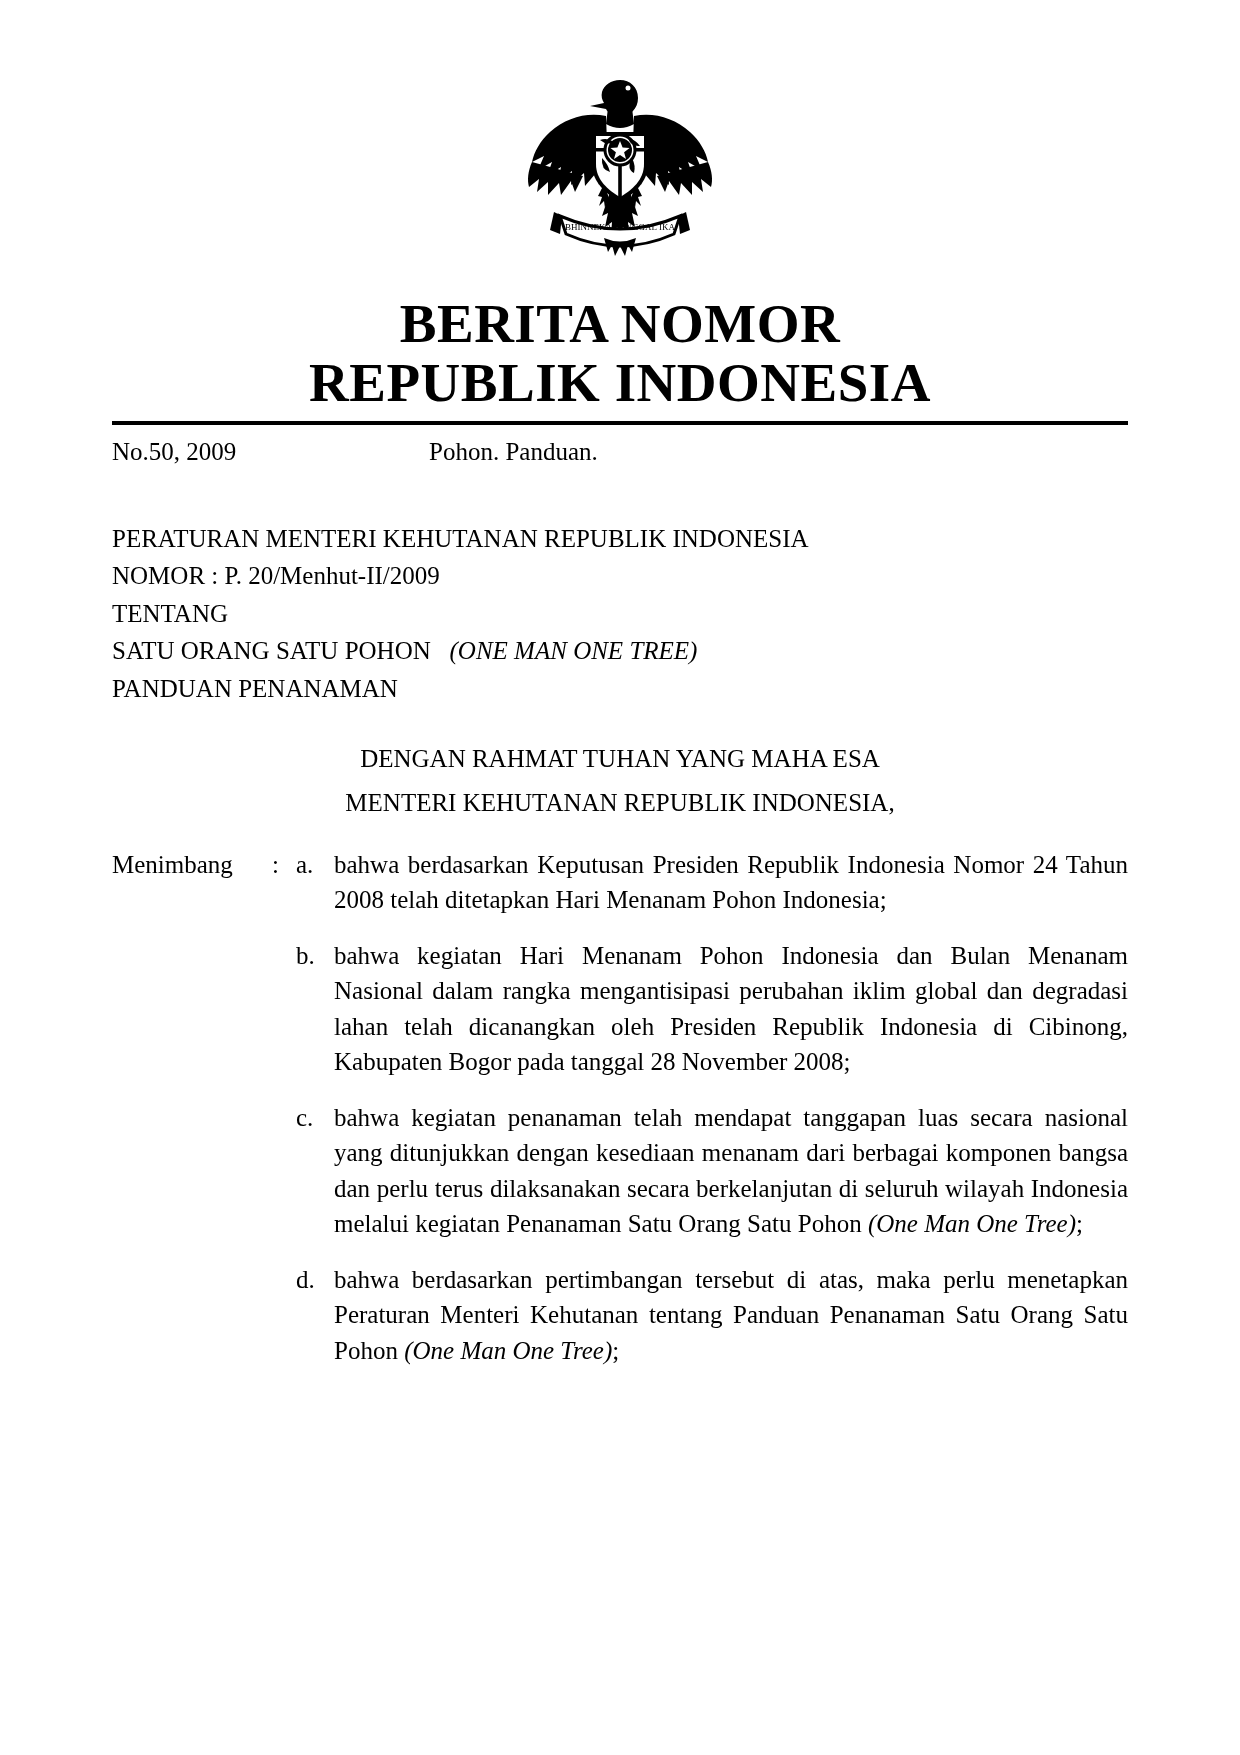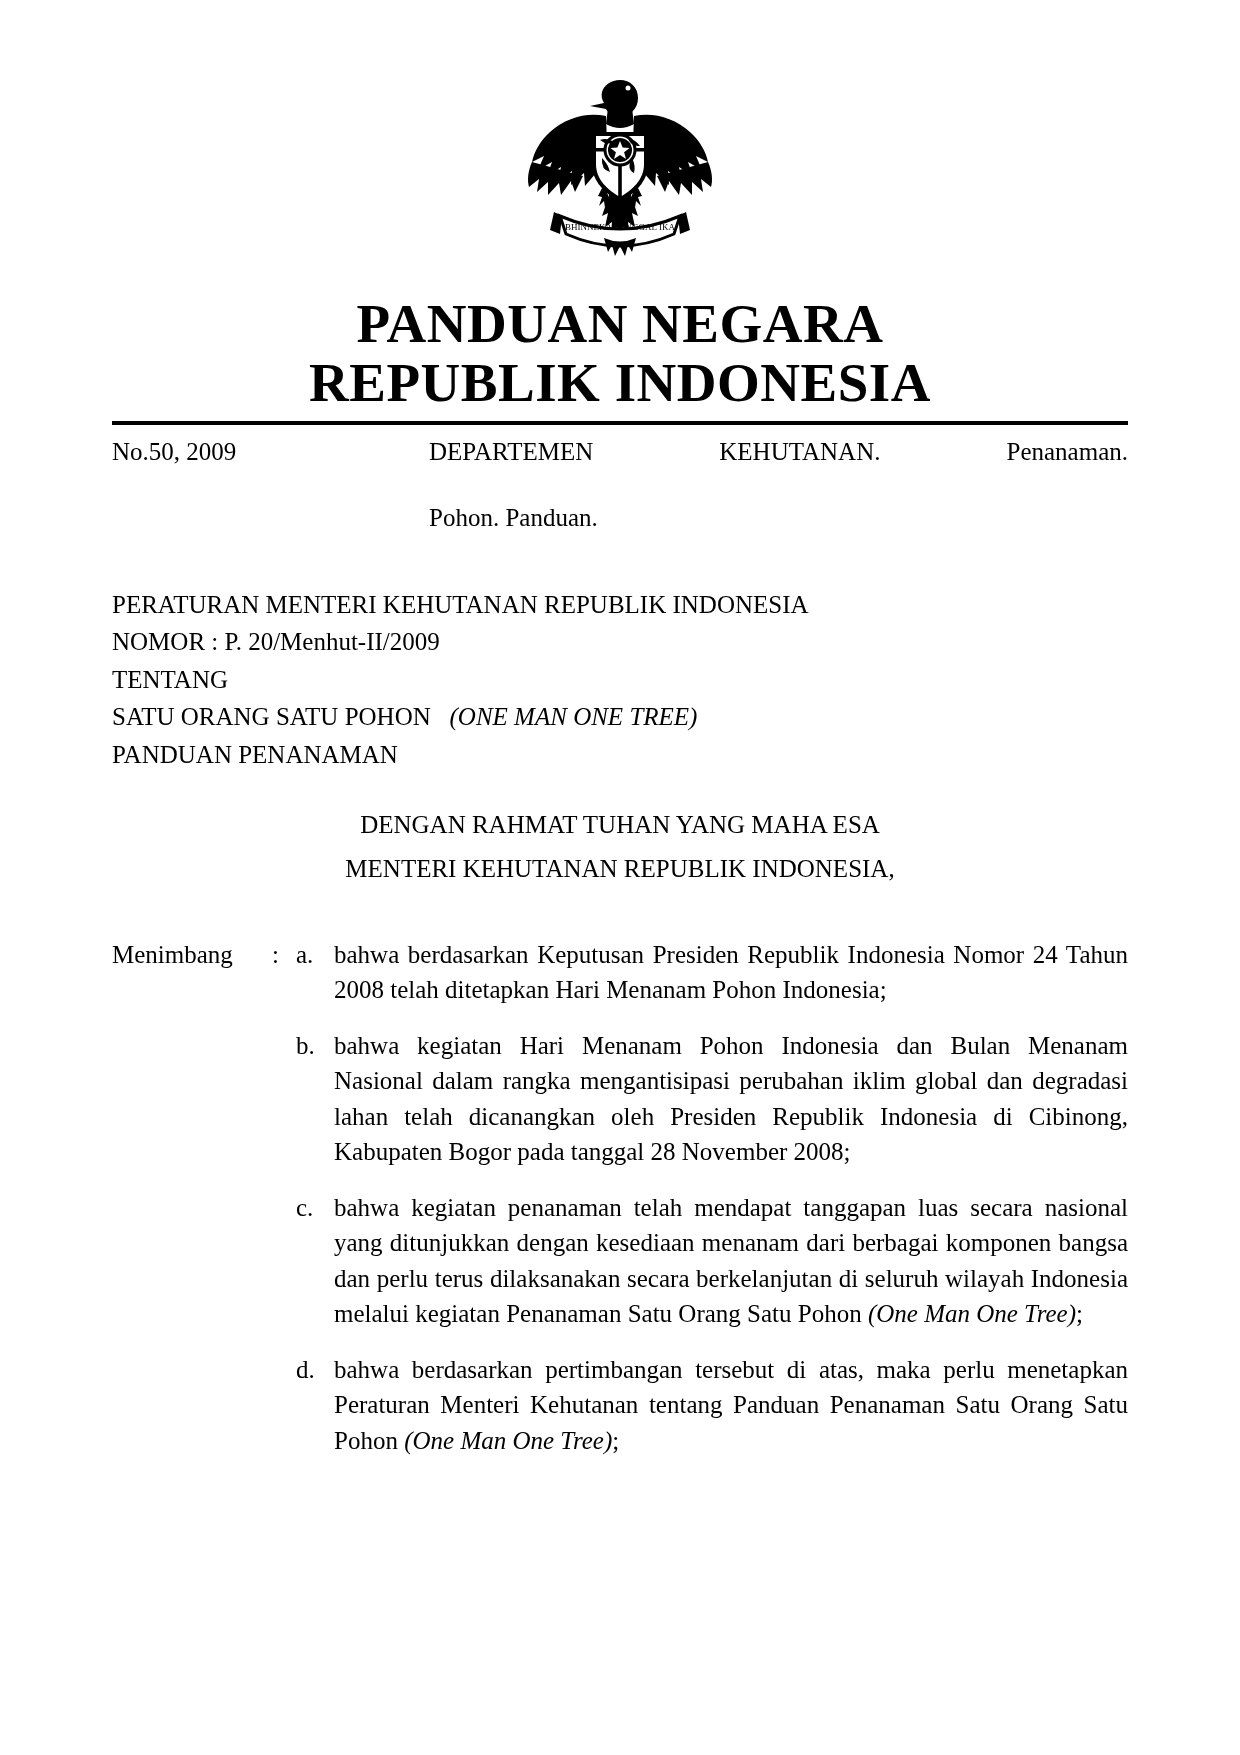--- a/index.html
+++ b/index.html
@@ -99,21 +99,21 @@
 
   .invocation {
     text-align: center;
     margin-top: 30px;
     font-size: 25px;
     line-height: 1.75;
   }
 
   
   .considering {
-    margin-top: 46px;
+    margin-top: 22px;
     font-size: 25px;
     line-height: 1.42;
   }
   .cons-row {
     display: flex;
     align-items: flex-start;
   }
   .cons-label {
     flex: 0 0 160px;
     width: 160px;
@@ -193,29 +193,28 @@
         <path d="M34 146 l8 4 l-2 18 l-10 -4 z" fill="#000"></path>
         <path d="M166 146 l-8 4 l2 18 l10 -4 z" fill="#000"></path>
         <text x="100" y="164" font-size="9" font-family="Liberation Serif, serif" text-anchor="middle" fill="#000">BHINNEKA TUNGGAL IKA</text>
 
         <path d="M84 172 l4 14 l4 -7 l3 11 l5 -10 l5 10 l3 -11 l4 7 l4 -14 q-16 7 -32 0 z" fill="#000"></path>
       </g>
     </svg>
   </div>
 
   <div class="masthead">
-    <div>PANDUAN NEGARA</div>
+    <div>BERITA NOMOR</div>
     <div class="line2">REPUBLIK INDONESIA</div>
   </div>
   <hr class="rule">
 
   <div class="issue-row">
     <div class="issue-no">No.50, 2009</div>
     <div class="issue-subject">
-      <span class="spread">DEPARTEMEN   KEHUTANAN.   Penanaman.</span>
       <span>Pohon. Panduan.</span>
     </div>
   </div>
 
   <div class="title-block">
     <div>PERATURAN MENTERI KEHUTANAN REPUBLIK INDONESIA</div>
     <div>NOMOR : P. 20/Menhut-II/2009</div>
     <div>TENTANG</div>
     <div>
       <span>SATU ORANG SATU POHON</span>

